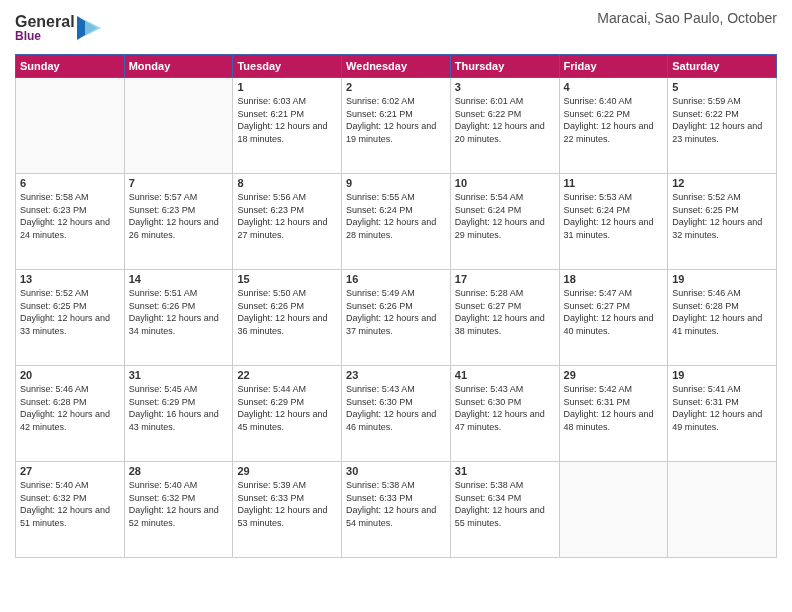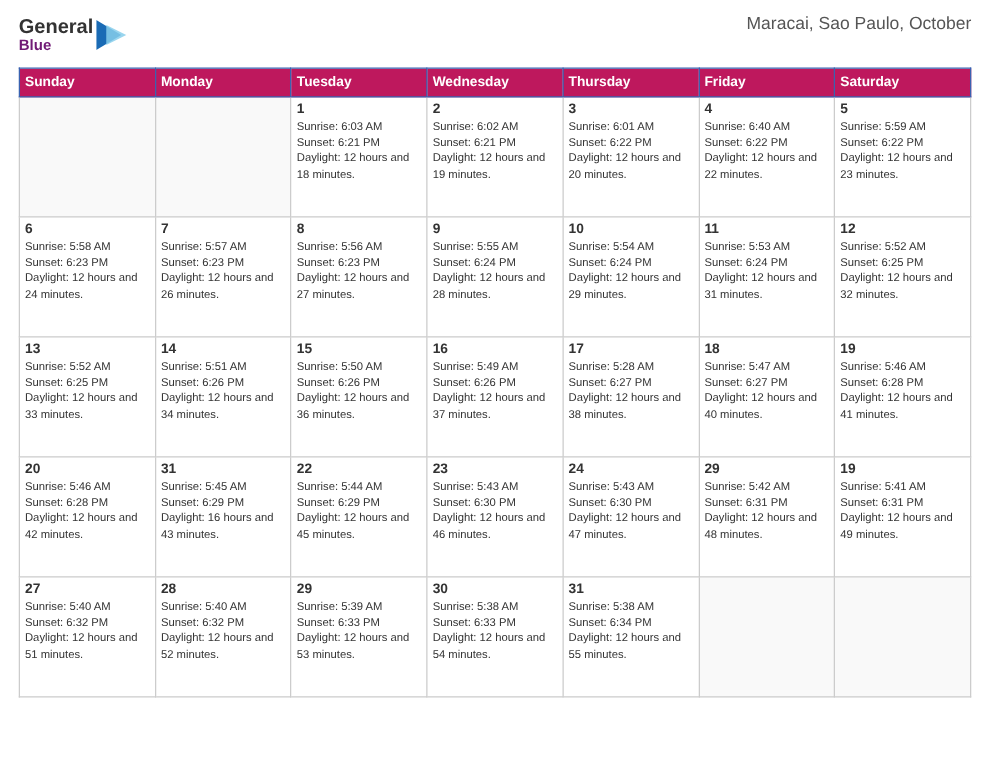--- a/index.html
+++ b/index.html
@@ -300,21 +300,21 @@
           </td>
           <td>
             <span class="day-number">23</span>
 <div class="cell-info">
   <span>Sunrise: 5:43 AM</span><br>
   <span>Sunset: 6:30 PM</span><br>
   <span>Daylight: 12 hours and 46 minutes.</span>
 </div>
           </td>
           <td>
-            <span class="day-number">24</span>
+            <span class="day-number">41</span>
 <div class="cell-info">
   <span>Sunrise: 5:43 AM</span><br>
   <span>Sunset: 6:30 PM</span><br>
   <span>Daylight: 12 hours and 47 minutes.</span>
 </div>
           </td>
           <td>
             <span class="day-number">29</span>
 <div class="cell-info">
   <span>Sunrise: 5:42 AM</span><br>

